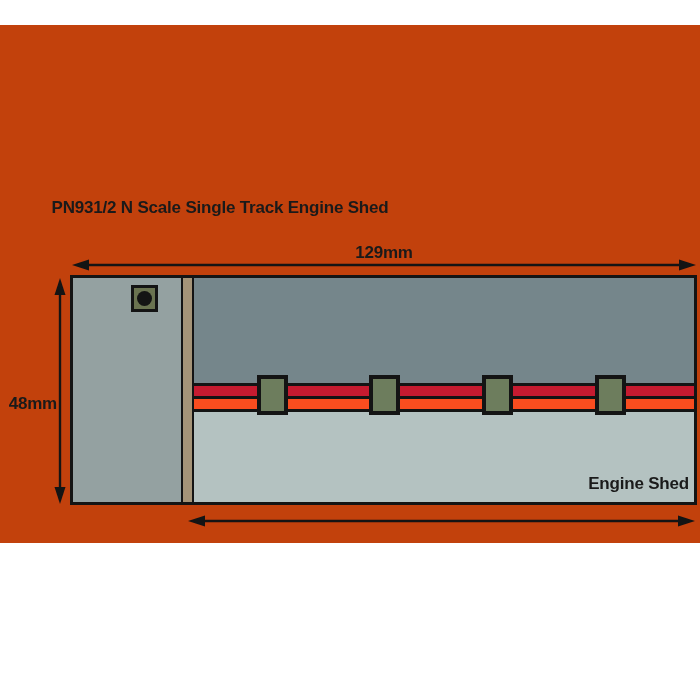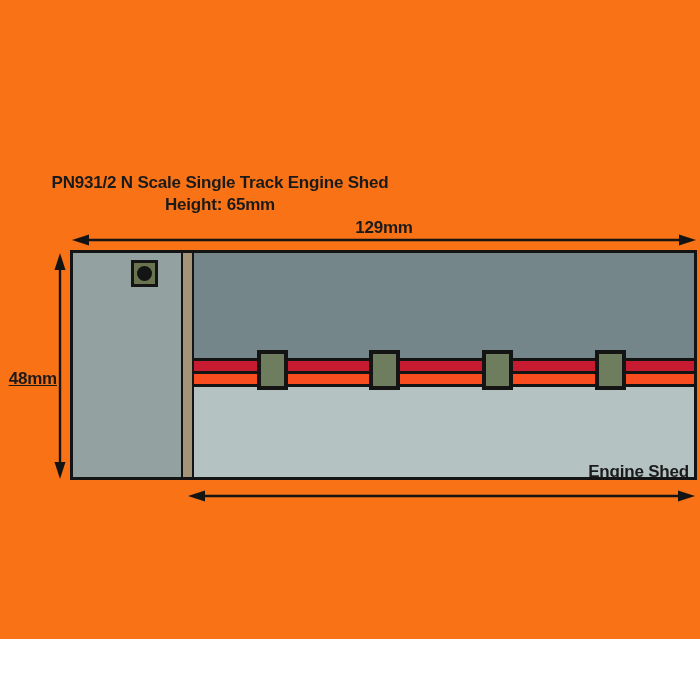--- a/index.html
+++ b/index.html
@@ -4,42 +4,43 @@
 <style>
   html, body {
     margin: 0;
     padding: 0;
     background: #ffffff;
     font-family: "Liberation Sans", "DejaVu Sans", sans-serif;
   }
   #canvas {
     position: relative;
     width: 700px;
-    height: 639px;
-    background: #f97316;
+    height: 518px;
+    background: #c2410c;
     overflow: hidden;
     color: #1a1a1a;
+    margin-top: 25px;
   }
   .txt {
     position: absolute;
     font-weight: bold;
     font-size: 17px;
     letter-spacing: -0.2px;
     color: #1a1a1a;
     white-space: nowrap;
   }
   #title-block {
     left: 36px;
     top: 172px;
     width: 368px;
     text-align: center;
     line-height: 22px;
   }
   #dim-top-label   { left: 70px;  top: 218px; width: 628px; text-align: center; }
-  #dim-left-label  { left: 0px;   top: 369px; width: 57px;  text-align: right; text-decoration: underline;  }
+  #dim-left-label  { left: 0px;   top: 369px; width: 57px;  text-align: right;  }
   #dim-bottom-label{ left: 186px; top: 503px; width: 511px; text-align: center; }
 
   .dim-arrow { position: absolute; }
   .dim-arrow line    { stroke: #141414; stroke-width: 2.4; }
   .dim-arrow polygon { fill: #141414; }
 
   
   #shed-plan {
     position: absolute;
     left: 70px;
@@ -105,33 +106,32 @@
     width: 15px; height: 15px;
     border-radius: 50%;
     background: #141414;
   }
   #workshop-label {
     left: 70px; top: 446px;
     width: 108px;
     text-align: center;
   }
   #engine-shed-label {
-    top: 462px;
+    top: 449px;
     right: 11px;
     text-align: center;
   }
 </style>
 </head>
 <body>
 
 <div id="canvas">
 
   <div class="txt" id="title-block">
     <div>PN931/2 N Scale Single Track Engine Shed</div>
-    <div>Height: 65mm</div>
   </div>
 
   <div class="txt" id="dim-top-label">129mm</div>
   <svg class="dim-arrow" style="left:70px; top:231px;" width="628" height="18" viewBox="0 0 628 18">
     <line x1="12" y1="9" x2="616" y2="9"></line>
     <polygon points="2,9 19,3.5 19,14.5"></polygon>
     <polygon points="626,9 609,3.5 609,14.5"></polygon>
   </svg>
 
   <div class="txt" id="dim-left-label">48mm</div>

